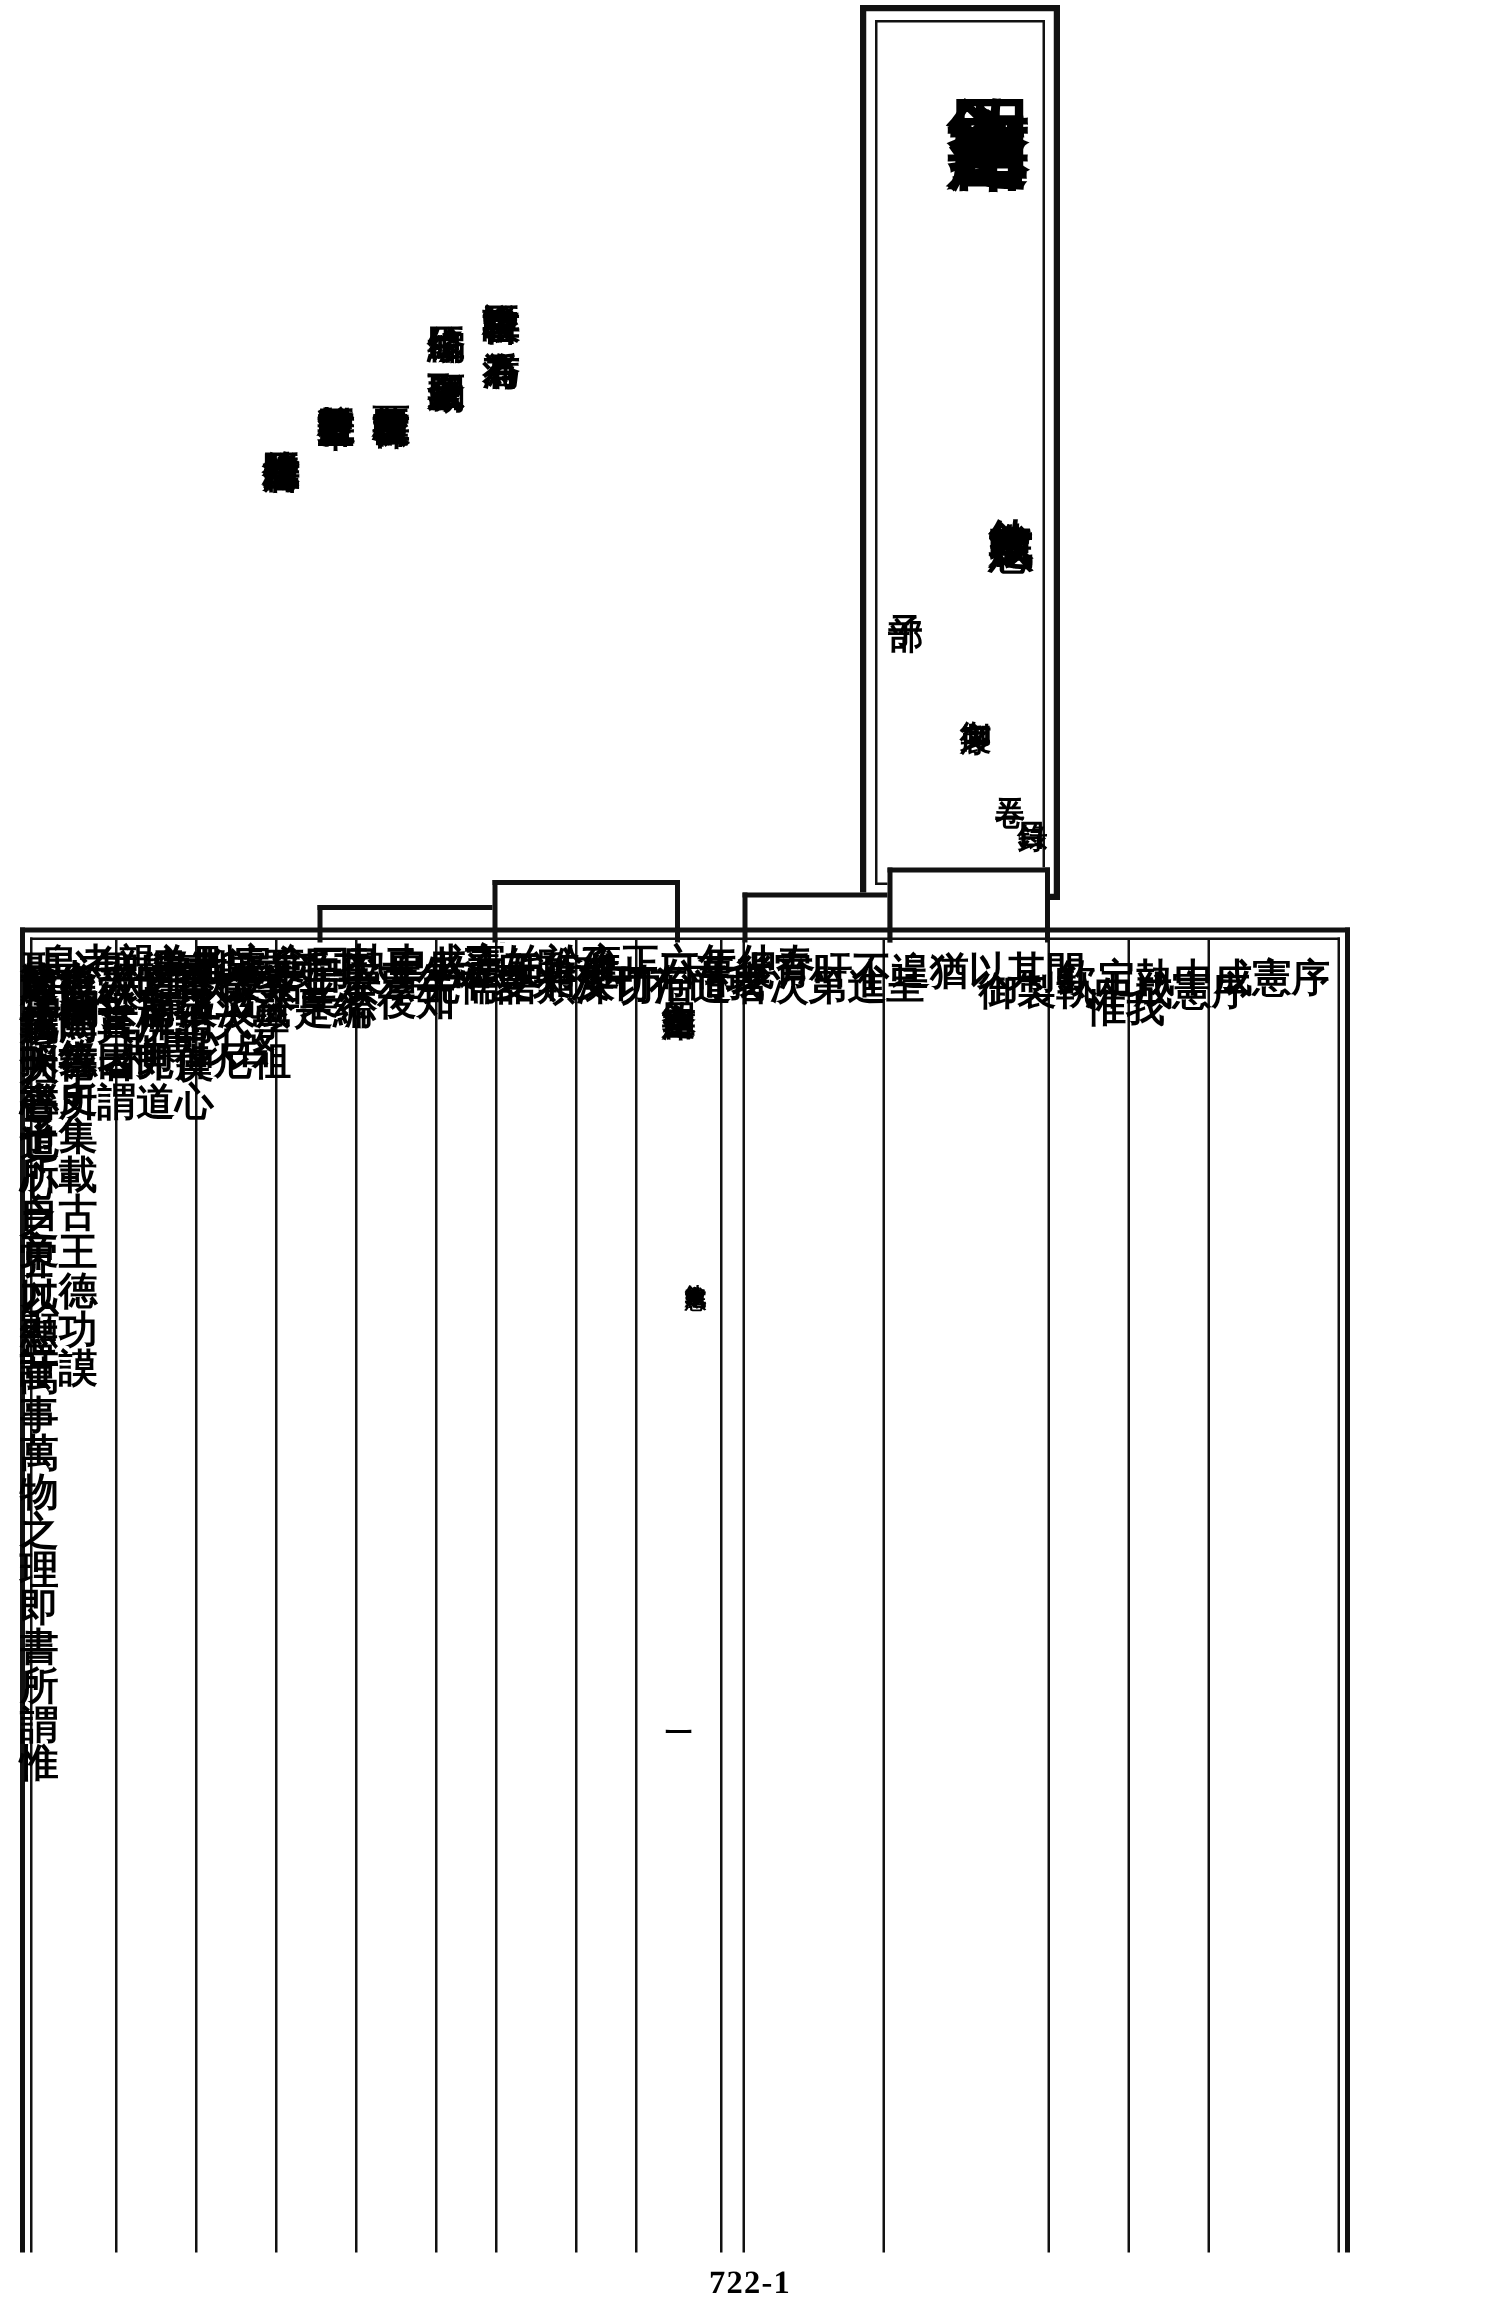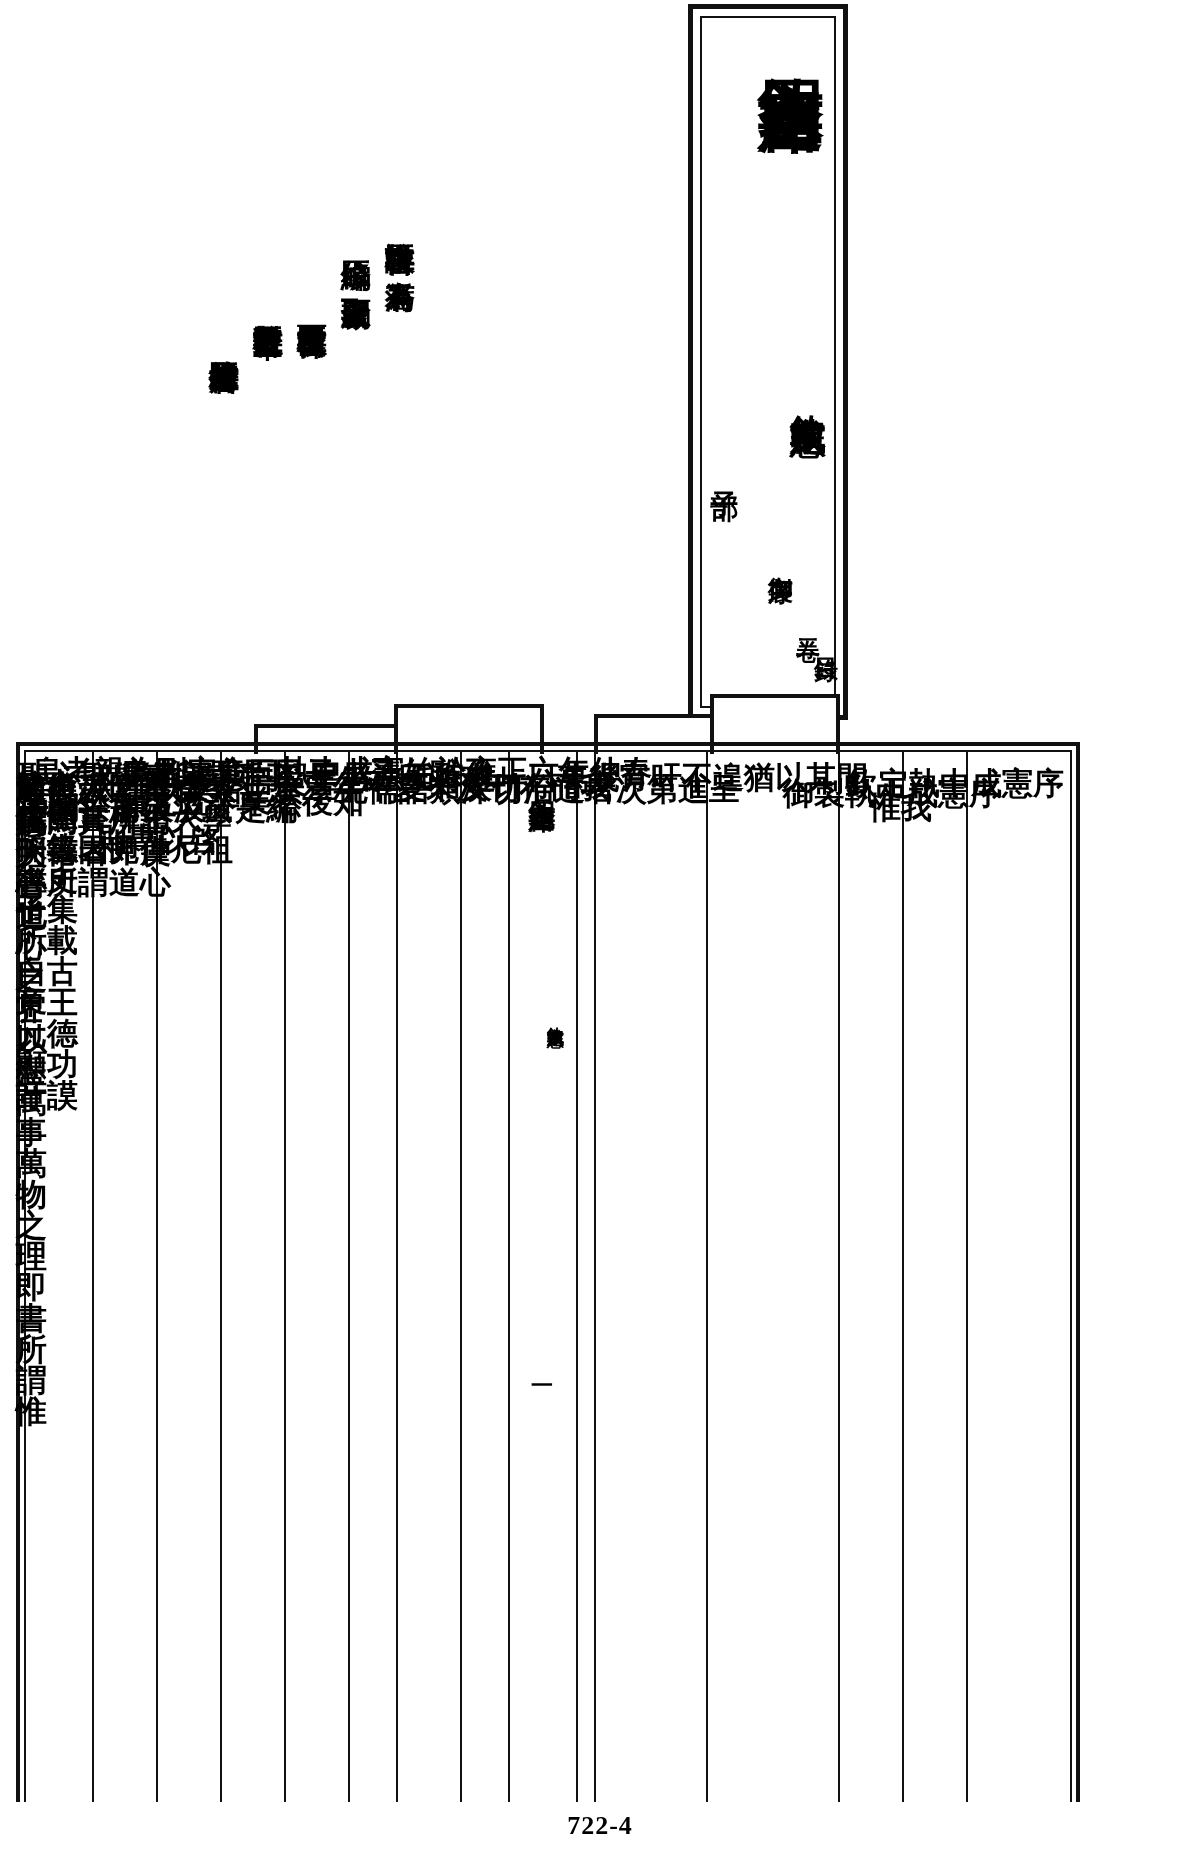--- a/index.html
+++ b/index.html
@@ -244,15 +244,15 @@
 
     <div class="tcol" style="right:588px; top: 16px;">皇考遽棄臣民子小子向雖承</div>
     <div class="tcol" style="right:716px; top: 44px;">讀之既卒業然後知</div>
     <div class="tcol" style="right:780px; top: 20px; text-align: center;">聖心聖學實與堯舜孔子同揆而汲汲於是編則專以啓</div>
     <div class="tcol" style="right:844px; top: 30px;">迪後人昭垂標準也閒嘗殫思大學一書因見仲尼祖</div>
     <div class="tcol" style="right:908px; top: 32px;">述堯舜之實義焉其所謂明德者即虞書所謂道心也</div>
     <div class="tcol" style="right:972px; top: 28px;">簡命儒臣採錄經史子集所載自古帝王元德顯功訏謨</div>
     <div class="tcol" style="right:1020px; top: 34px;">嚴辨人心道心之界以盡萬事萬物之理即書所謂惟</div>
   </div>
 
-  <div id="page-number">722-4</div>
+  <div id="page-number">722-1</div>
 
 </div>
 
 </body></html>

